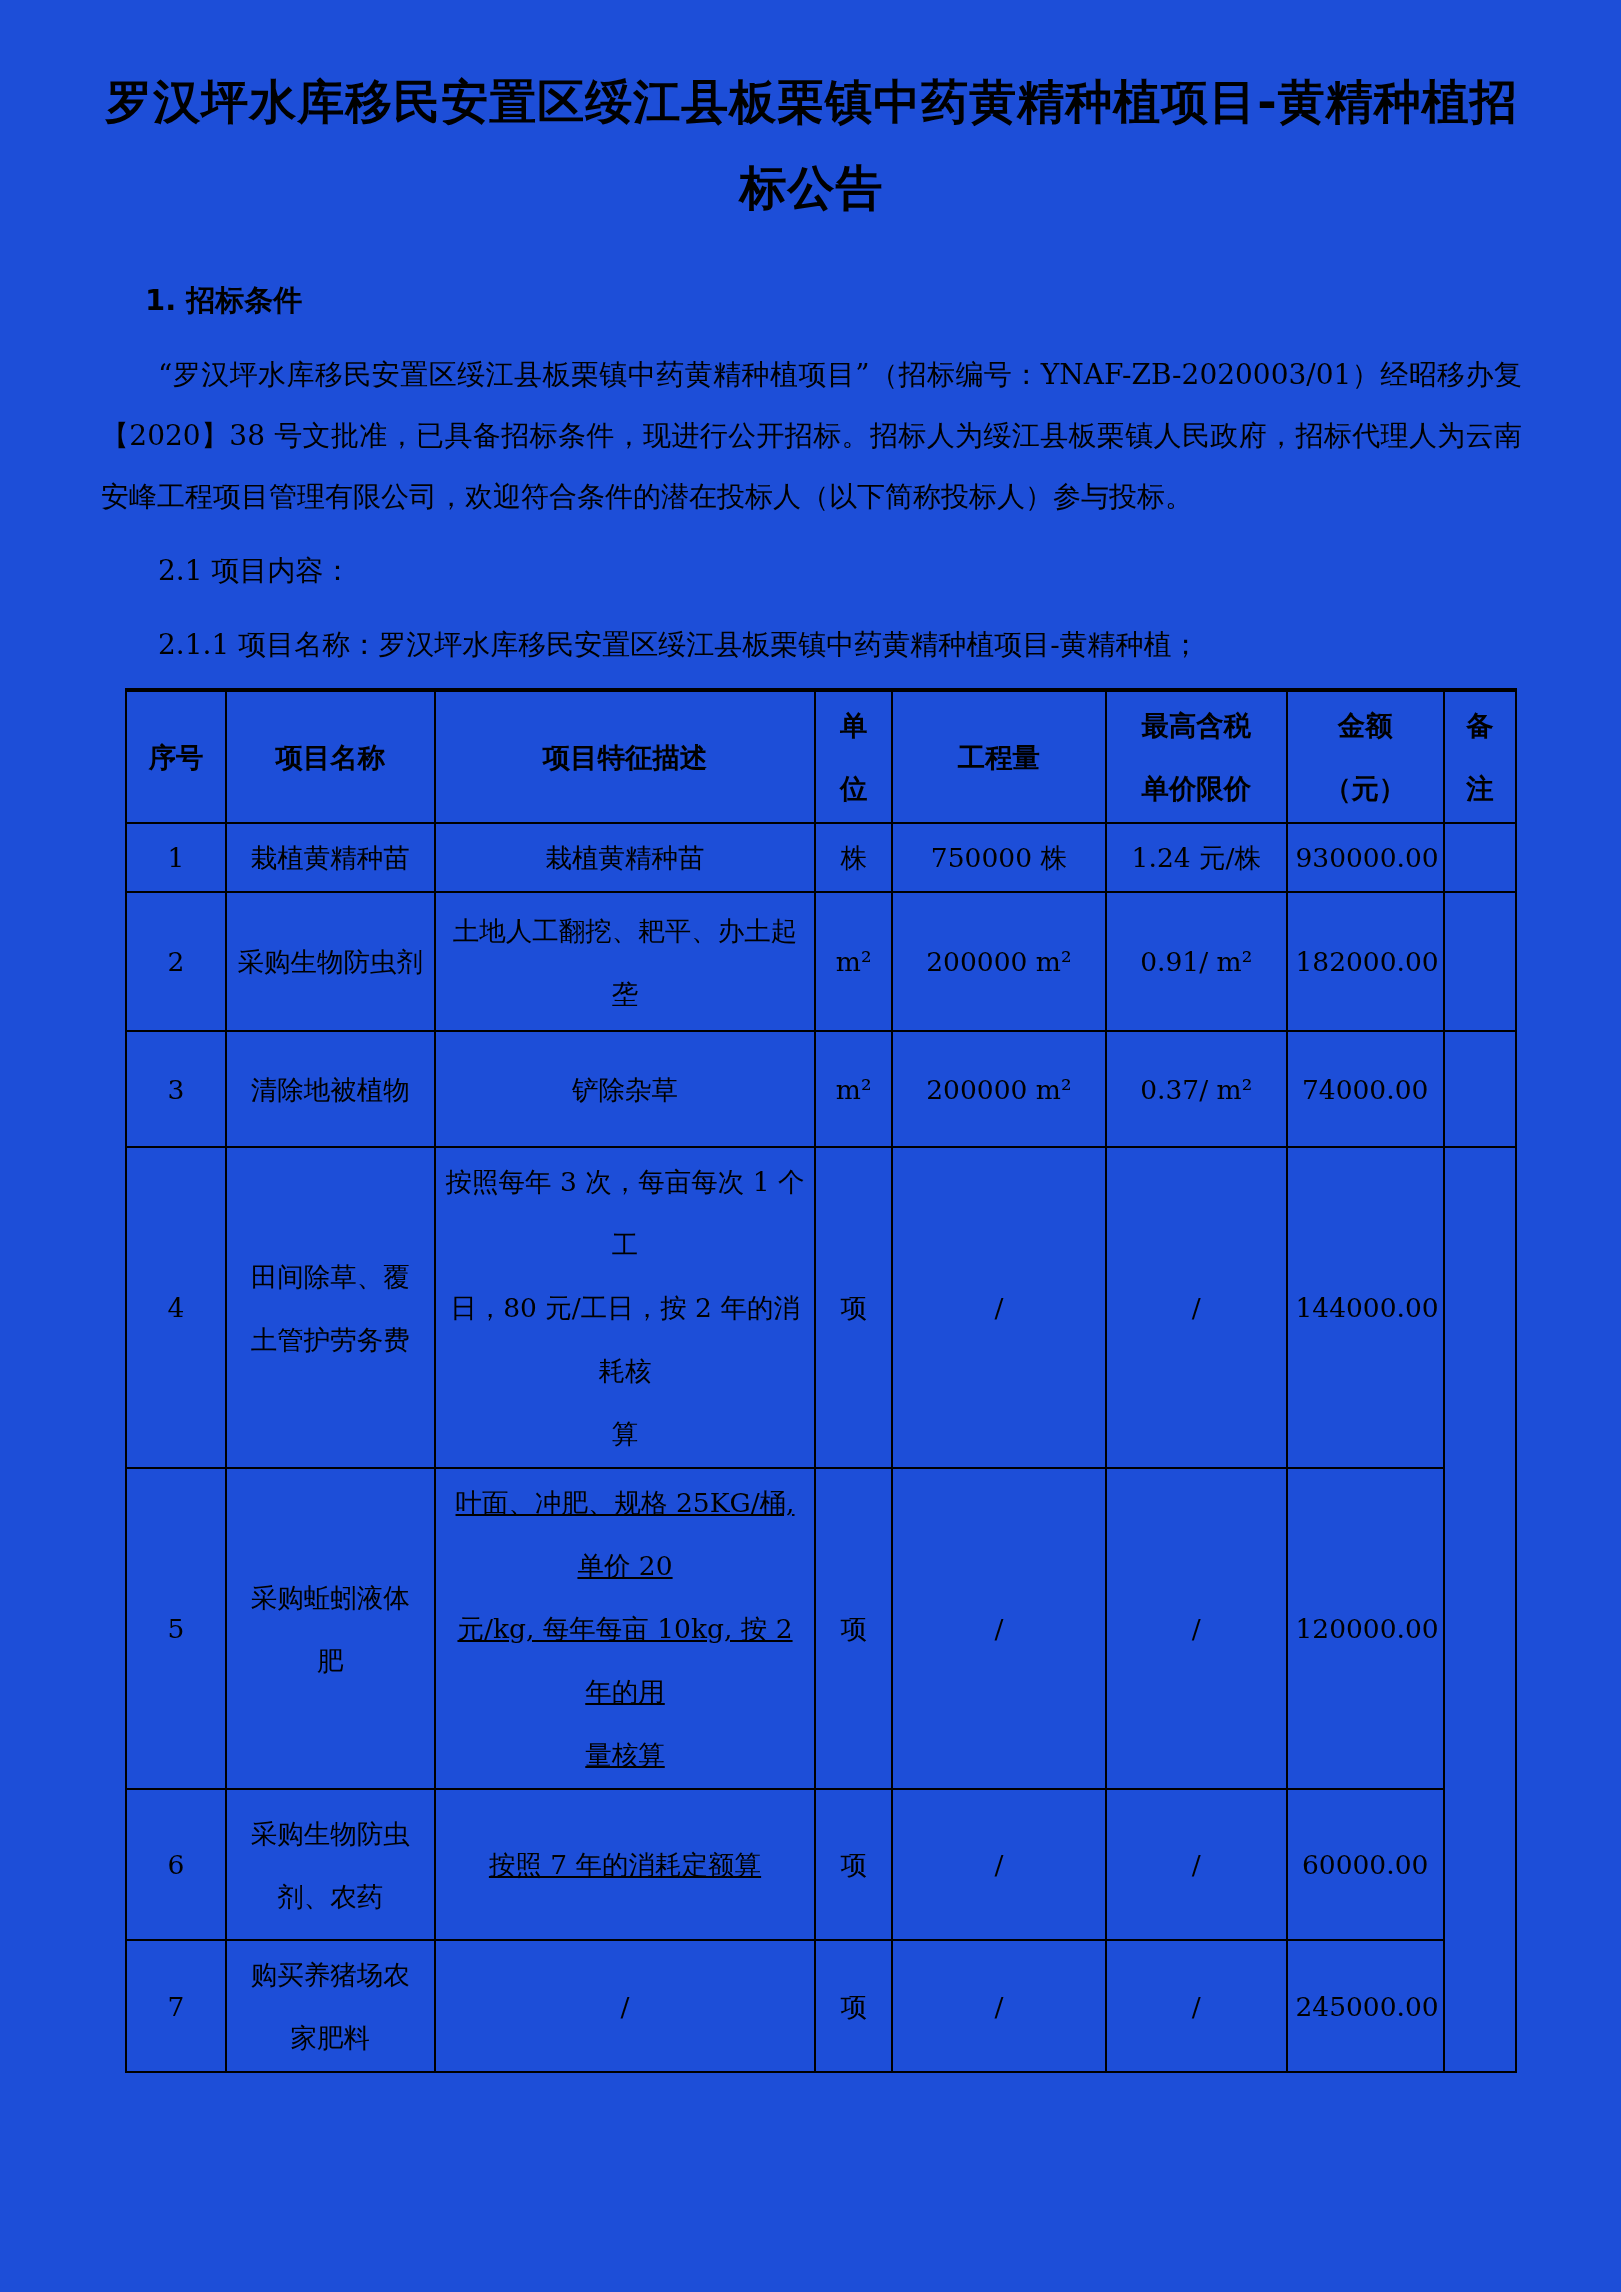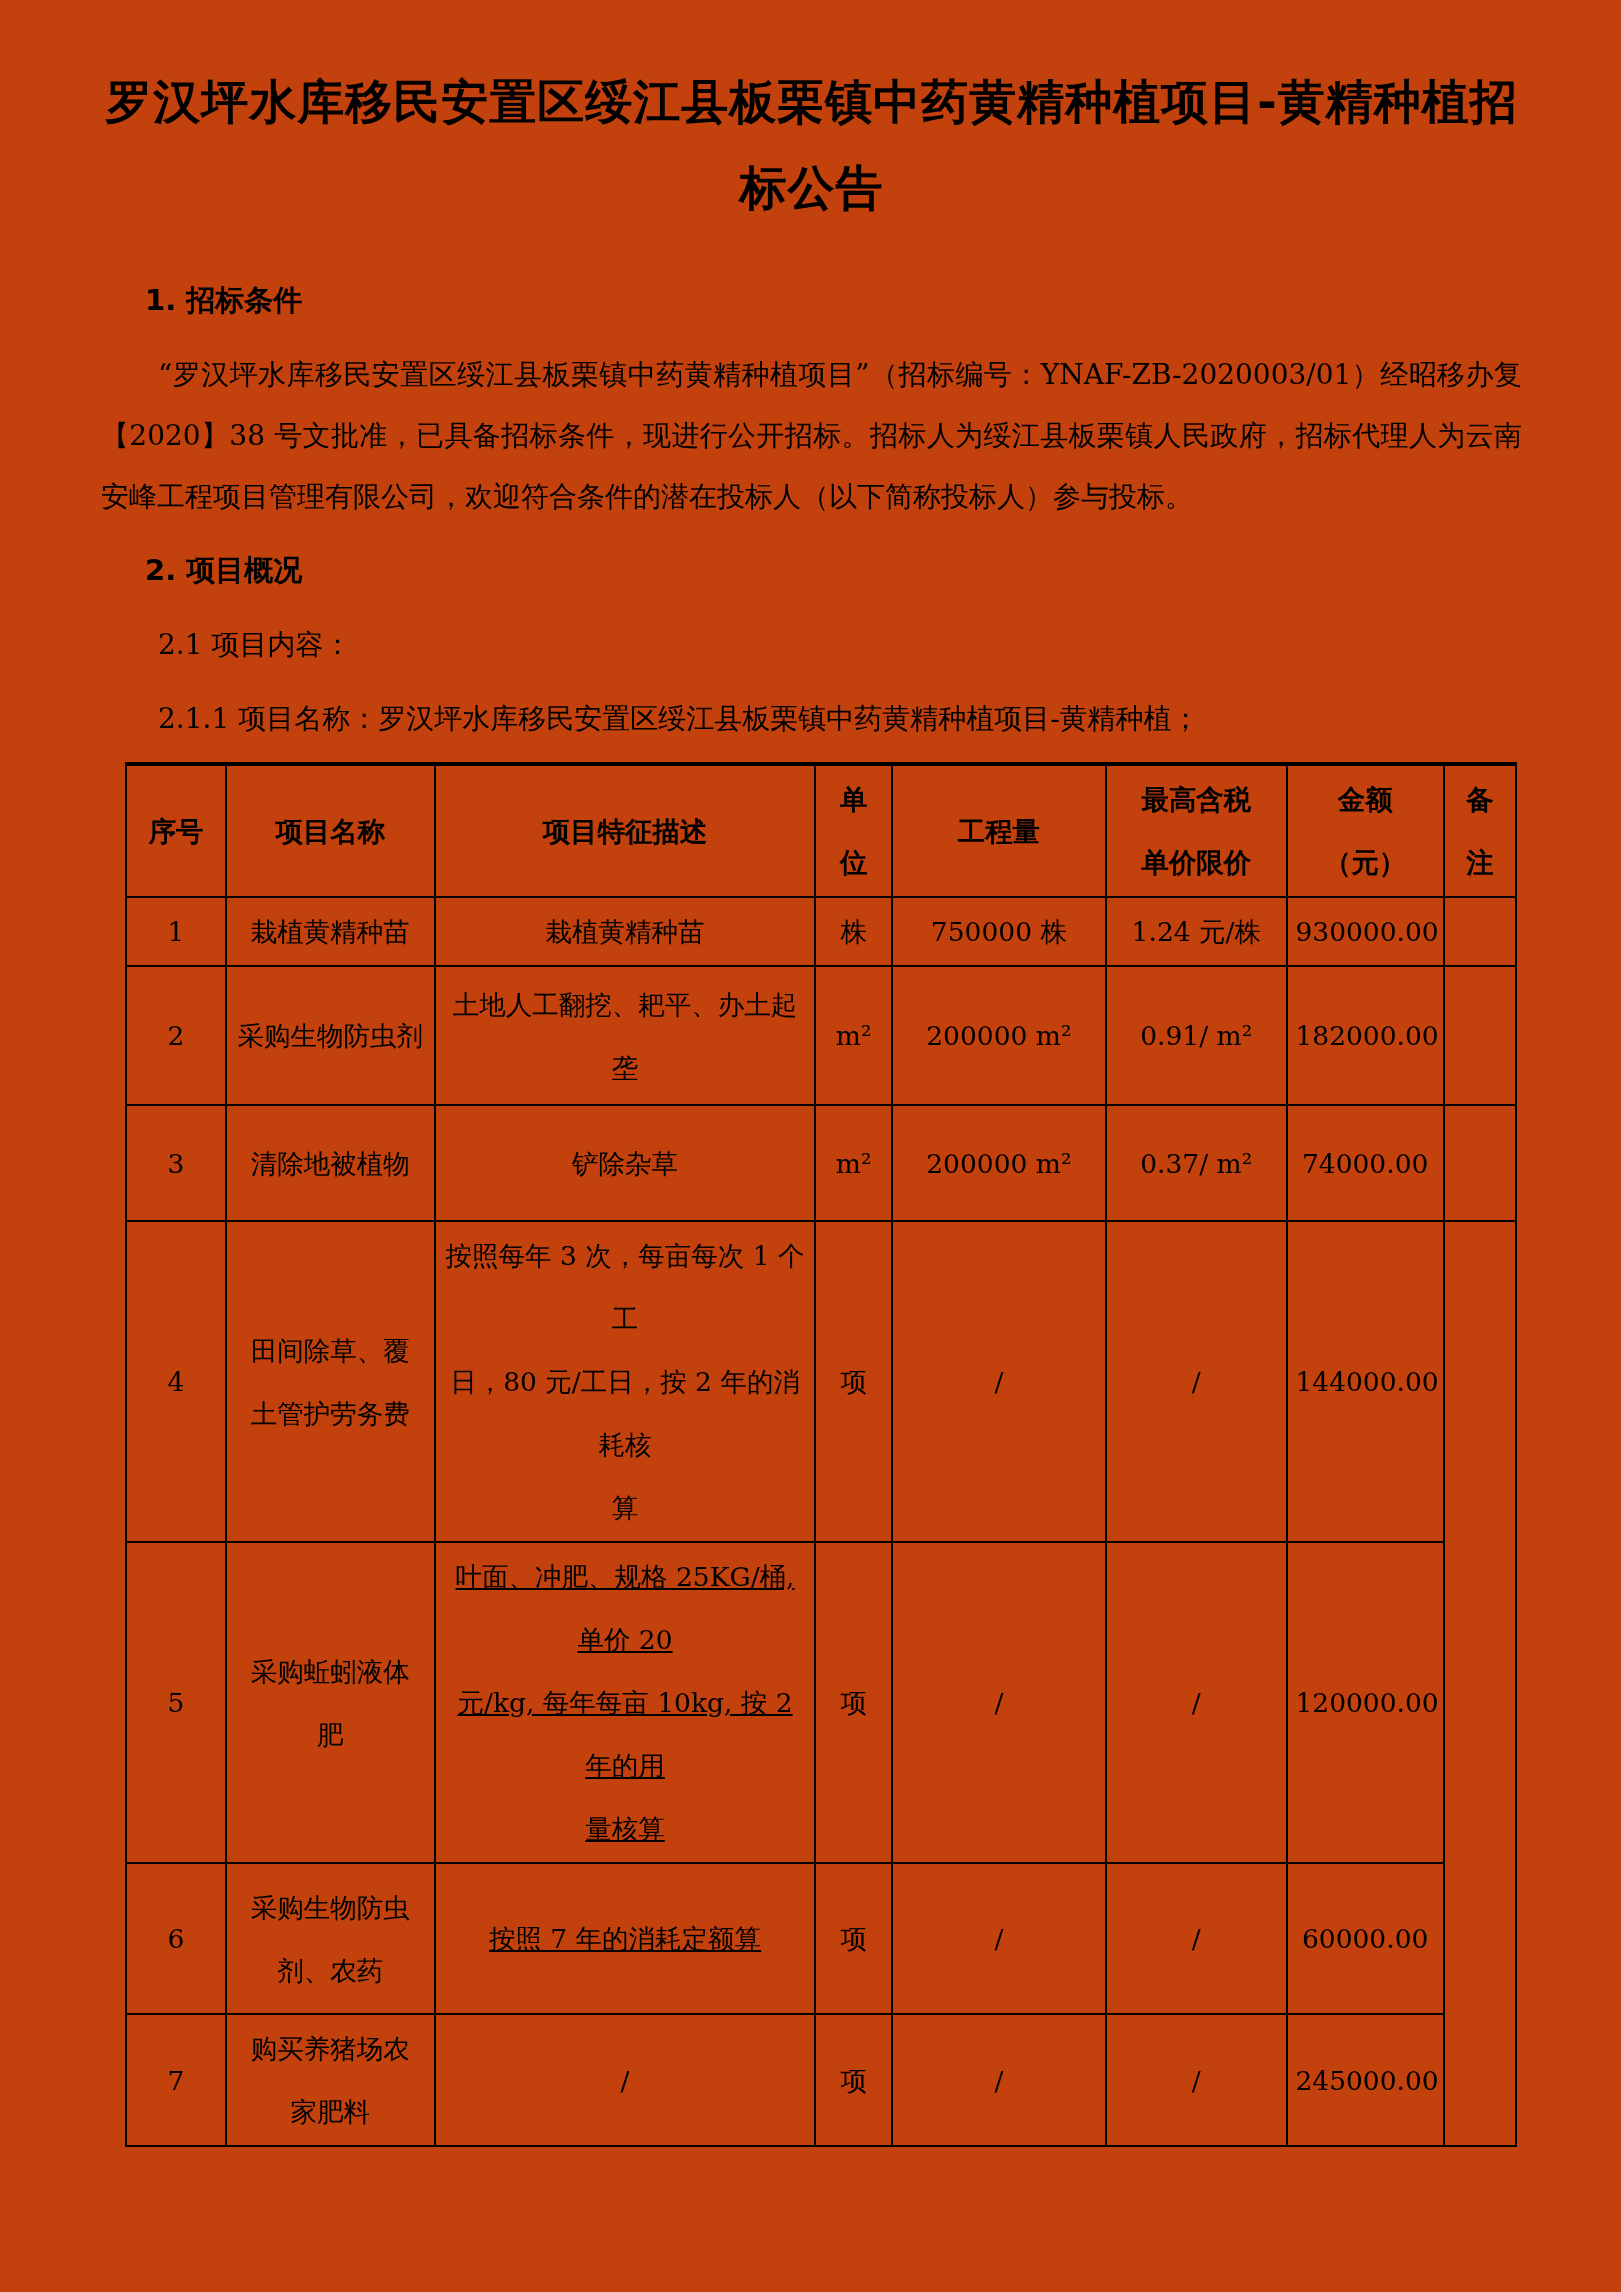--- a/index.html
+++ b/index.html
@@ -1,17 +1,17 @@
 <!DOCTYPE html>
 <html><head>
 <meta charset="utf-8">
 <style>
   html,body{margin:0;padding:0;background:#e8e8e8;}
   .page{
-    width:1621px;height:2293px;background:#c2410c;color:#000;
+    width:1621px;height:2293px;background:#1d4ed8;color:#000;
     box-sizing:border-box;padding:59px 86px 0 88px;overflow:hidden;
     font-family:"DejaVu Serif","Liberation Serif",serif;
     position:relative;margin:0 auto;
   }
   .doc-title{
     font-family:"DejaVu Sans","Liberation Sans",sans-serif;
     font-weight:bold;font-size:47px;line-height:86px;
     text-align:center;white-space:pre-line;
     margin:0 -25.5px;letter-spacing:1px;
   }
@@ -49,21 +49,20 @@
 <body>
 
 <div class="page">
 
   <h1 class="doc-title">罗汉坪水库移民安置区绥江县板栗镇中药黄精种植项目-黄精种植招
 标公告</h1>
 
   <div class="body-flow">
     <p class="heading">1. 招标条件</p>
     <p class="para">“罗汉坪水库移民安置区绥江县板栗镇中药黄精种植项目”（招标编号：YNAF-ZB-2020003/01）经昭移办复【2020】38 号文批准，已具备招标条件，现进行公开招标。招标人为绥江县板栗镇人民政府，招标代理人为云南安峰工程项目管理有限公司，欢迎符合条件的潜在投标人（以下简称投标人）参与投标。</p>
-    <p class="heading">2. 项目概况</p>
     <p class="para">2.1 项目内容：</p>
     <p class="para">2.1.1 项目名称：罗汉坪水库移民安置区绥江县板栗镇中药黄精种植项目-黄精种植；</p>
   </div>
 
   <table class="items">
     <colgroup>
         <col style="width: 7.2%;">
         <col style="width: 15%;">
         <col style="width: 27.4%;">
         <col style="width: 5.5%;">

